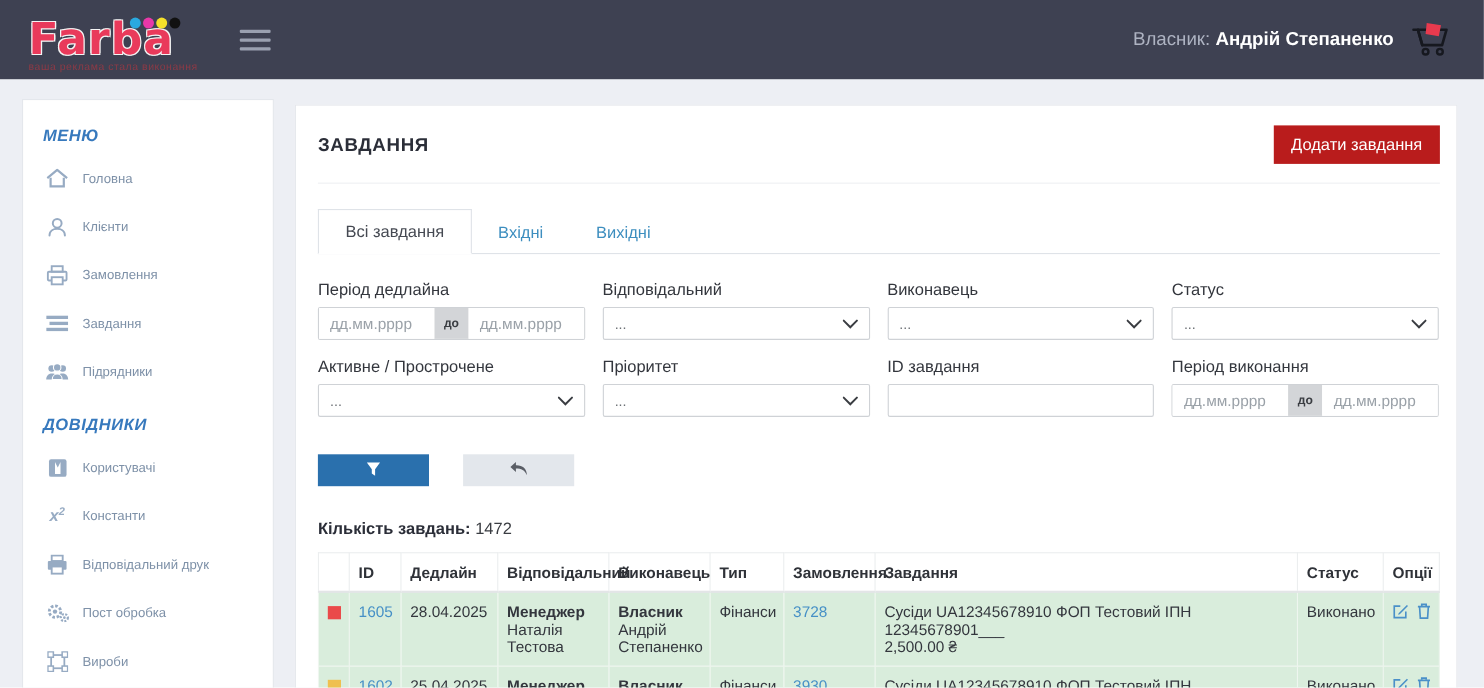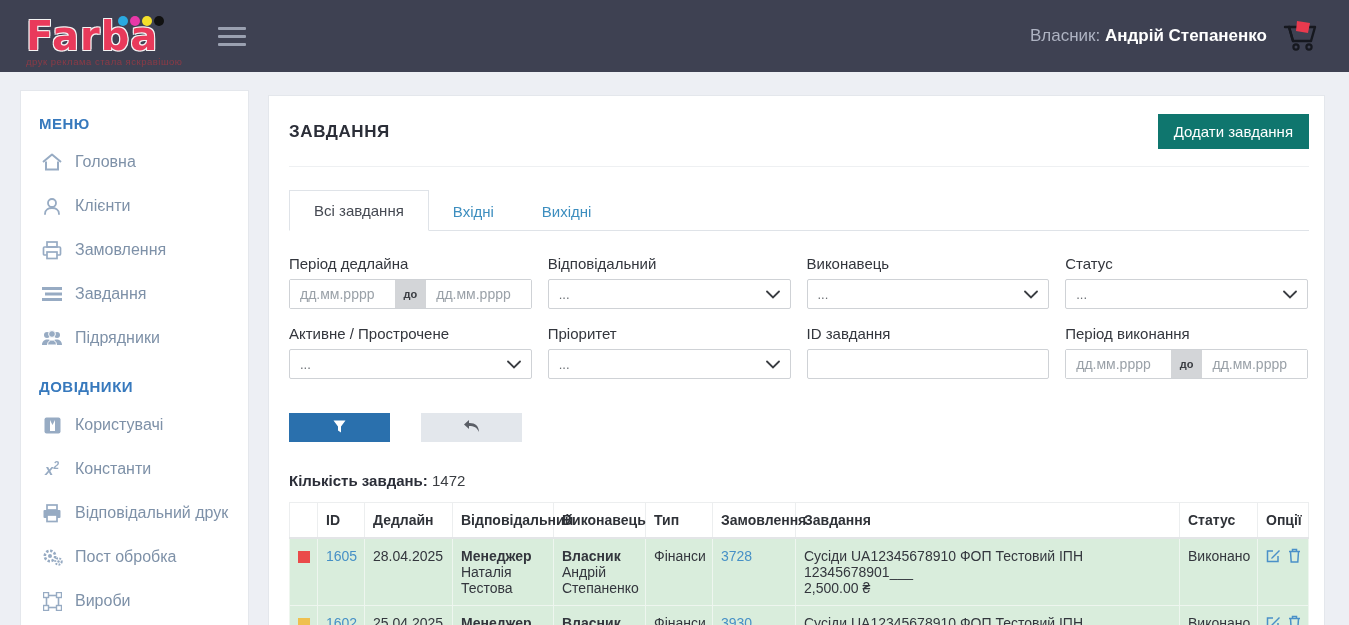--- a/index.html
+++ b/index.html
@@ -33,38 +33,38 @@
   .owner .owner-label { color: #aeb3c2; }
   .owner .owner-name { color: #ffffff; font-weight: bold; }
   .cart { cursor: pointer; position: relative; top: 2px; }
 
   
   .page { display: flex; align-items: flex-start; }
   .sidebar {
     width: 232px; margin: 18px 0 0 20px; background: #fff;
     border: 1px solid #e4e7ec; min-height: 620px; padding: 24px 0 20px 16px;
   }
-  .side-section-title { color: #3779bd; font-size: 15px; font-weight: bold; letter-spacing: 0.5px; margin: 18px 0 8px 2px; }
+  .side-section-title { color: #3779bd; font-size: 15px; font-weight: bold; letter-spacing: 0.5px; margin: 18px 0 8px 2px; font-style: italic; }
   .side-item { display: flex; align-items: center; gap: 12px; padding: 12px 4px; cursor: pointer; }
-  .side-item .lbl { color: #7e91a8; font-size: 16px; }
+  .side-item .lbl { color: #7e91a8; font-size: 12px; }
   .side-icon { width: 22px; height: 20px; display: inline-flex; align-items: center; justify-content: center; color: #97abc3; flex: 0 0 22px; }
   .side-icon svg { display: block; }
   .x2 { font-size: 15px; font-weight: bold; color: #97abc3; font-style: italic; }
   .x2 sup { font-size: 10px; }
 
   .main {
     flex: 1; background: #fff; border: 1px solid #e4e7ec;
     margin: 23px 24px 0 19px; min-height: 600px; padding: 18px 15px 30px 20px;
   }
 
   
   .title-row { display: flex; align-items: center; justify-content: space-between; }
   .page-title { font-size: 17px; font-weight: bold; color: #2b2e38; letter-spacing: 0.6px; }
   .add-btn {
-    background: #0f766e; color: #fff; border: none; font-size: 15px;
+    background: #b91c1c; color: #fff; border: none; font-size: 15px;
     padding: 9px 16px; cursor: pointer; font-family: inherit;
   }
   .title-divider { border: none; border-top: 1px solid #eef0f2; margin: 17px 0 0; }
 
   
   .tabs { display: flex; margin-top: 22px; border-bottom: 1px solid #dfe3e8; padding-left: 0; align-items: flex-end; }
   .tab { font-size: 15px; padding: 11px 24px; cursor: pointer; position: relative; top: 1px; }
   .tab.active {
     background: #fff; border: 1px solid #dfe3e8; border-bottom: 1px solid #fff;
     color: #454952;
@@ -128,21 +128,21 @@
 
 <header class="topbar">
   <div class="logo">
     <div class="logo-text">Farba</div>
     <div class="logo-dots">
       <i style="background: rgb(42, 169, 224);"></i>
       <i style="background: rgb(232, 56, 168);"></i>
       <i style="background: rgb(245, 224, 42);"></i>
       <i style="background: rgb(17, 17, 17);"></i>
     </div>
-    <div class="logo-tagline">друк реклама стала яскравішою</div>
+    <div class="logo-tagline">ваша реклама стала виконання</div>
   </div>
   <div class="hamburger">
       <i></i>
       <i></i>
       <i></i>
     </div>
   <div class="topbar-right">
     <div class="owner">
       <span class="owner-label">Власник:</span>
       <span class="owner-name">Андрій Степаненко</span>

